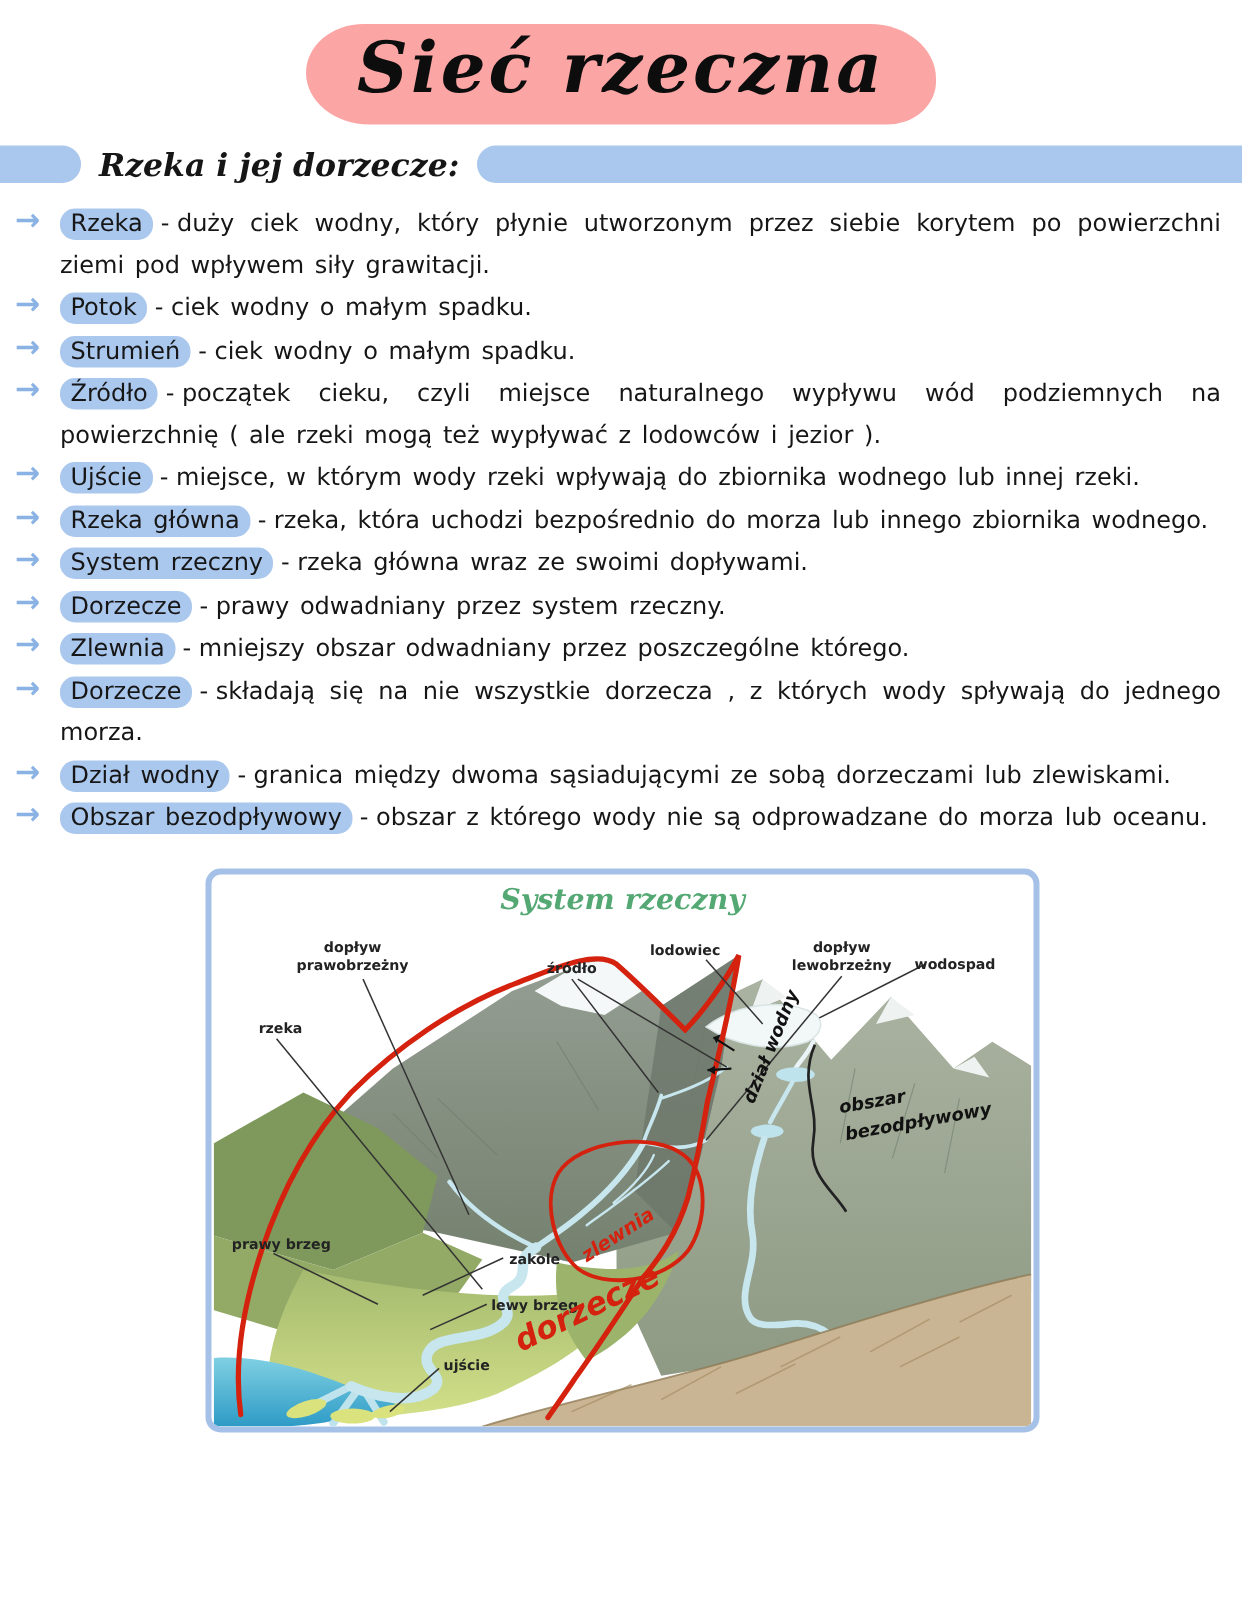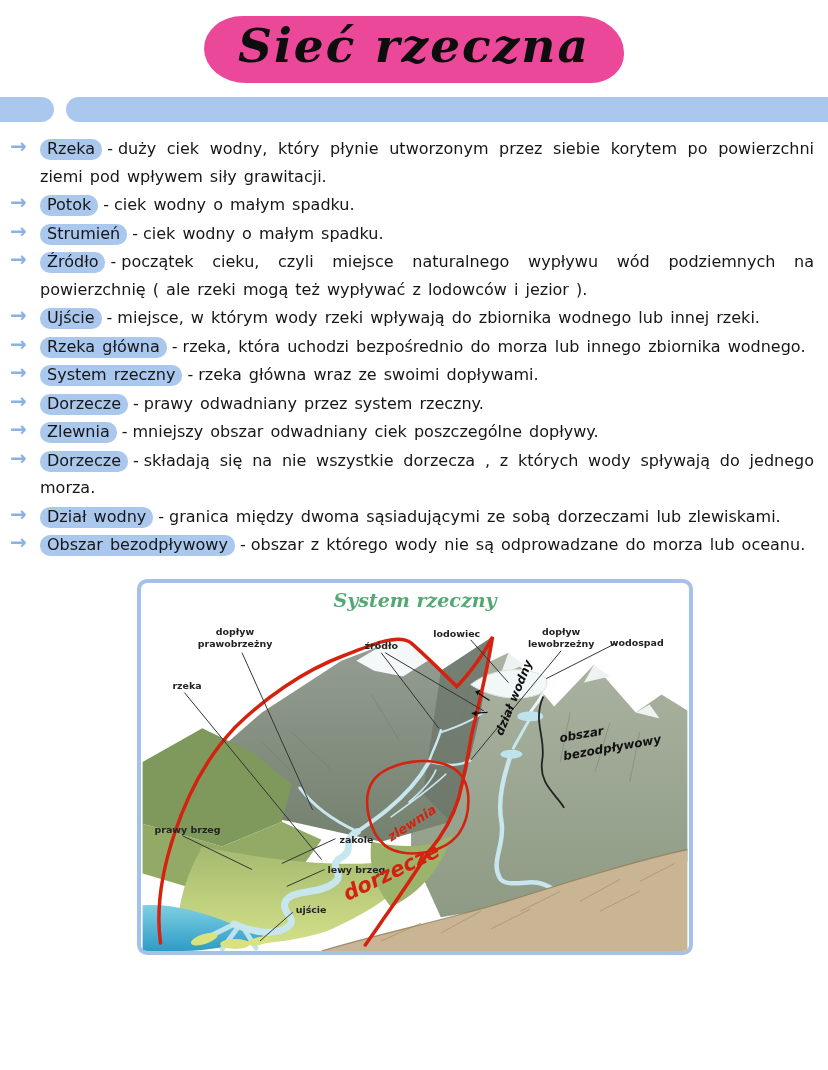--- a/index.html
+++ b/index.html
@@ -3,21 +3,21 @@
 <meta charset="utf-8">
 <style>
   html,body{margin:0;padding:0;}
   body{
     width:828px;height:1070px;overflow:hidden;background:#ffffff;
     font-family:"DejaVu Sans",sans-serif;color:#161616;
   }
   
   .title-wrap{text-align:center;padding-top:16px;}
   .page-title{
-    display:inline-block;background:#ec4899;
+    display:inline-block;background:#fca5a5;
     padding:2px 34px 10px;border-radius:40px 46px 34px 44px / 34px 38px 30px 36px;
     font-family:"DejaVu Serif",serif;font-style:italic;font-weight:bold;
     font-size:47px;letter-spacing:2px;color:#0d0d0d;text-align:right;
   }
   
   .section-row{display:flex;align-items:center;gap:12px;margin-top:14px;}
   .pill-left{width:54px;height:25px;background:#aac7ed;border-radius:0 13px 13px 0;flex:0 0 auto;}
   .section-title{
     font-family:"DejaVu Serif",serif;font-style:italic;font-weight:bold;
     font-size:21px;white-space:nowrap;
@@ -52,20 +52,21 @@
 </style>
 </head>
 <body>
 
 <div class="title-wrap">
   <span class="page-title">Sieć rzeczna</span>
 </div>
 
 <div class="section-row">
   <div class="pill-left"></div>
+  <div class="section-title">Rzeka i jej dorzecze:</div>
   <div class="pill-bar"></div>
 </div>
 
 <div class="defs">
 
   <div class="def">
     <span class="arrow-ic">→</span><span class="term">Rzeka</span><span class="sep">-</span><span>duży ciek wodny, który płynie utworzonym przez siebie korytem po powierzchni ziemi pod wpływem siły grawitacji.</span>
   </div>
 
   <div class="def">
@@ -90,21 +91,21 @@
 
   <div class="def">
     <span class="arrow-ic">→</span><span class="term">System rzeczny</span><span class="sep">-</span><span>rzeka główna wraz ze swoimi dopływami.</span>
   </div>
 
   <div class="def">
     <span class="arrow-ic">→</span><span class="term">Dorzecze</span><span class="sep">-</span><span>prawy odwadniany przez system rzeczny.</span>
   </div>
 
   <div class="def">
-    <span class="arrow-ic">→</span><span class="term">Zlewnia</span><span class="sep">-</span><span>mniejszy obszar odwadniany ciek poszczególne dopływy.</span>
+    <span class="arrow-ic">→</span><span class="term">Zlewnia</span><span class="sep">-</span><span>mniejszy obszar odwadniany przez poszczególne którego.</span>
   </div>
 
   <div class="def">
     <span class="arrow-ic">→</span><span class="term">Dorzecze</span><span class="sep">-</span><span>składają się na nie wszystkie dorzecza , z których wody spływają do jednego morza.</span>
   </div>
 
   <div class="def">
     <span class="arrow-ic">→</span><span class="term">Dział wodny</span><span class="sep">-</span><span>granica między dwoma sąsiadującymi ze sobą dorzeczami lub zlewiskami.</span>
   </div>
 

